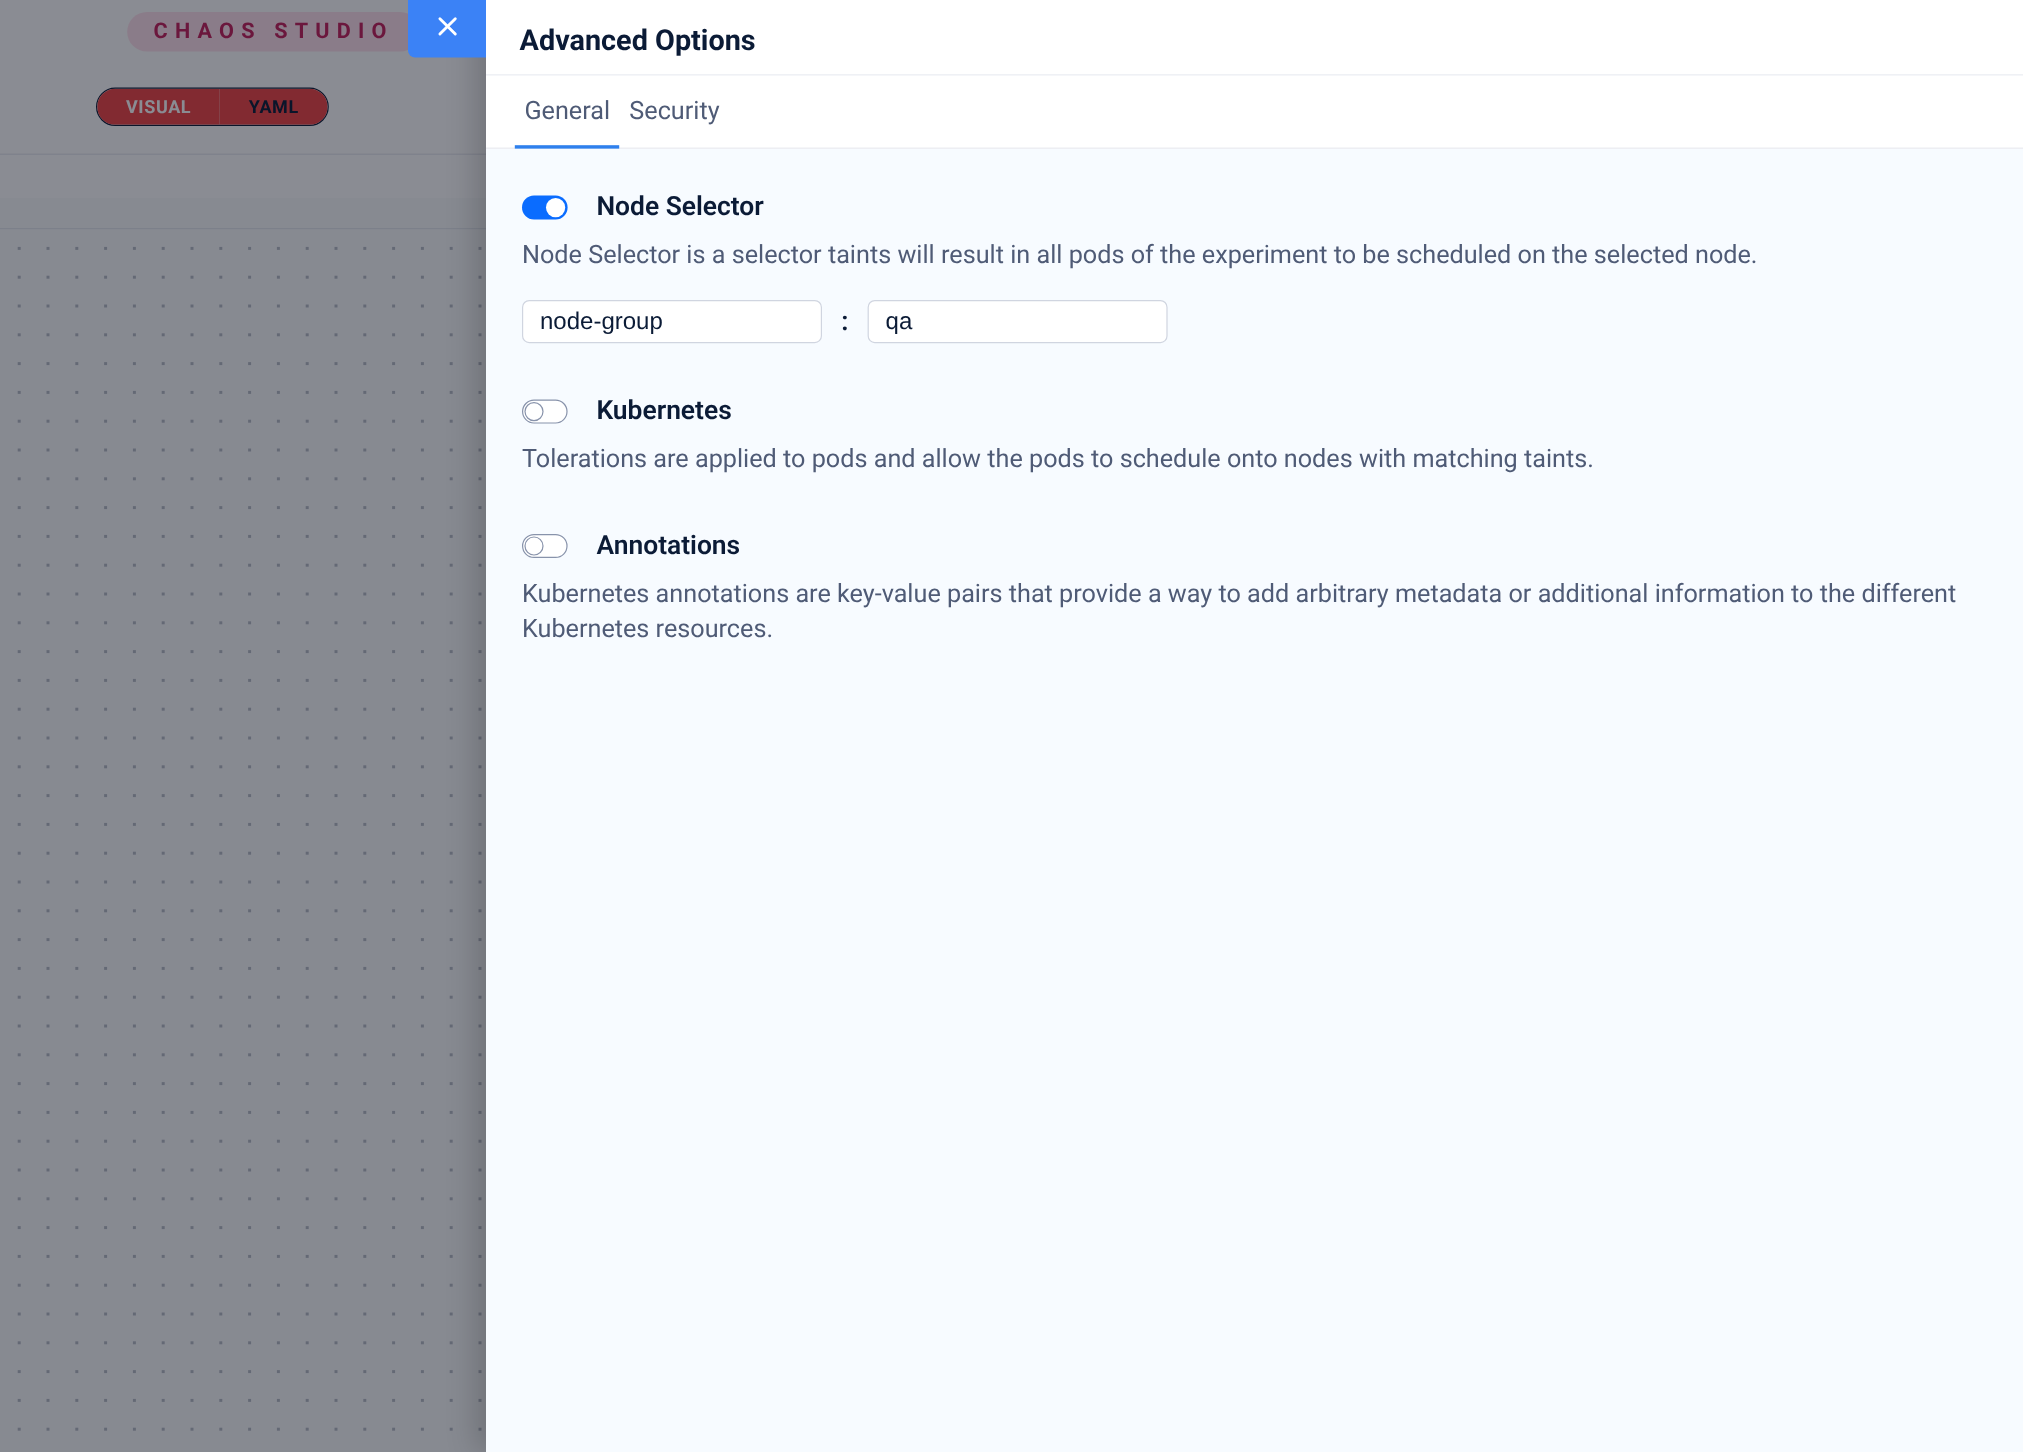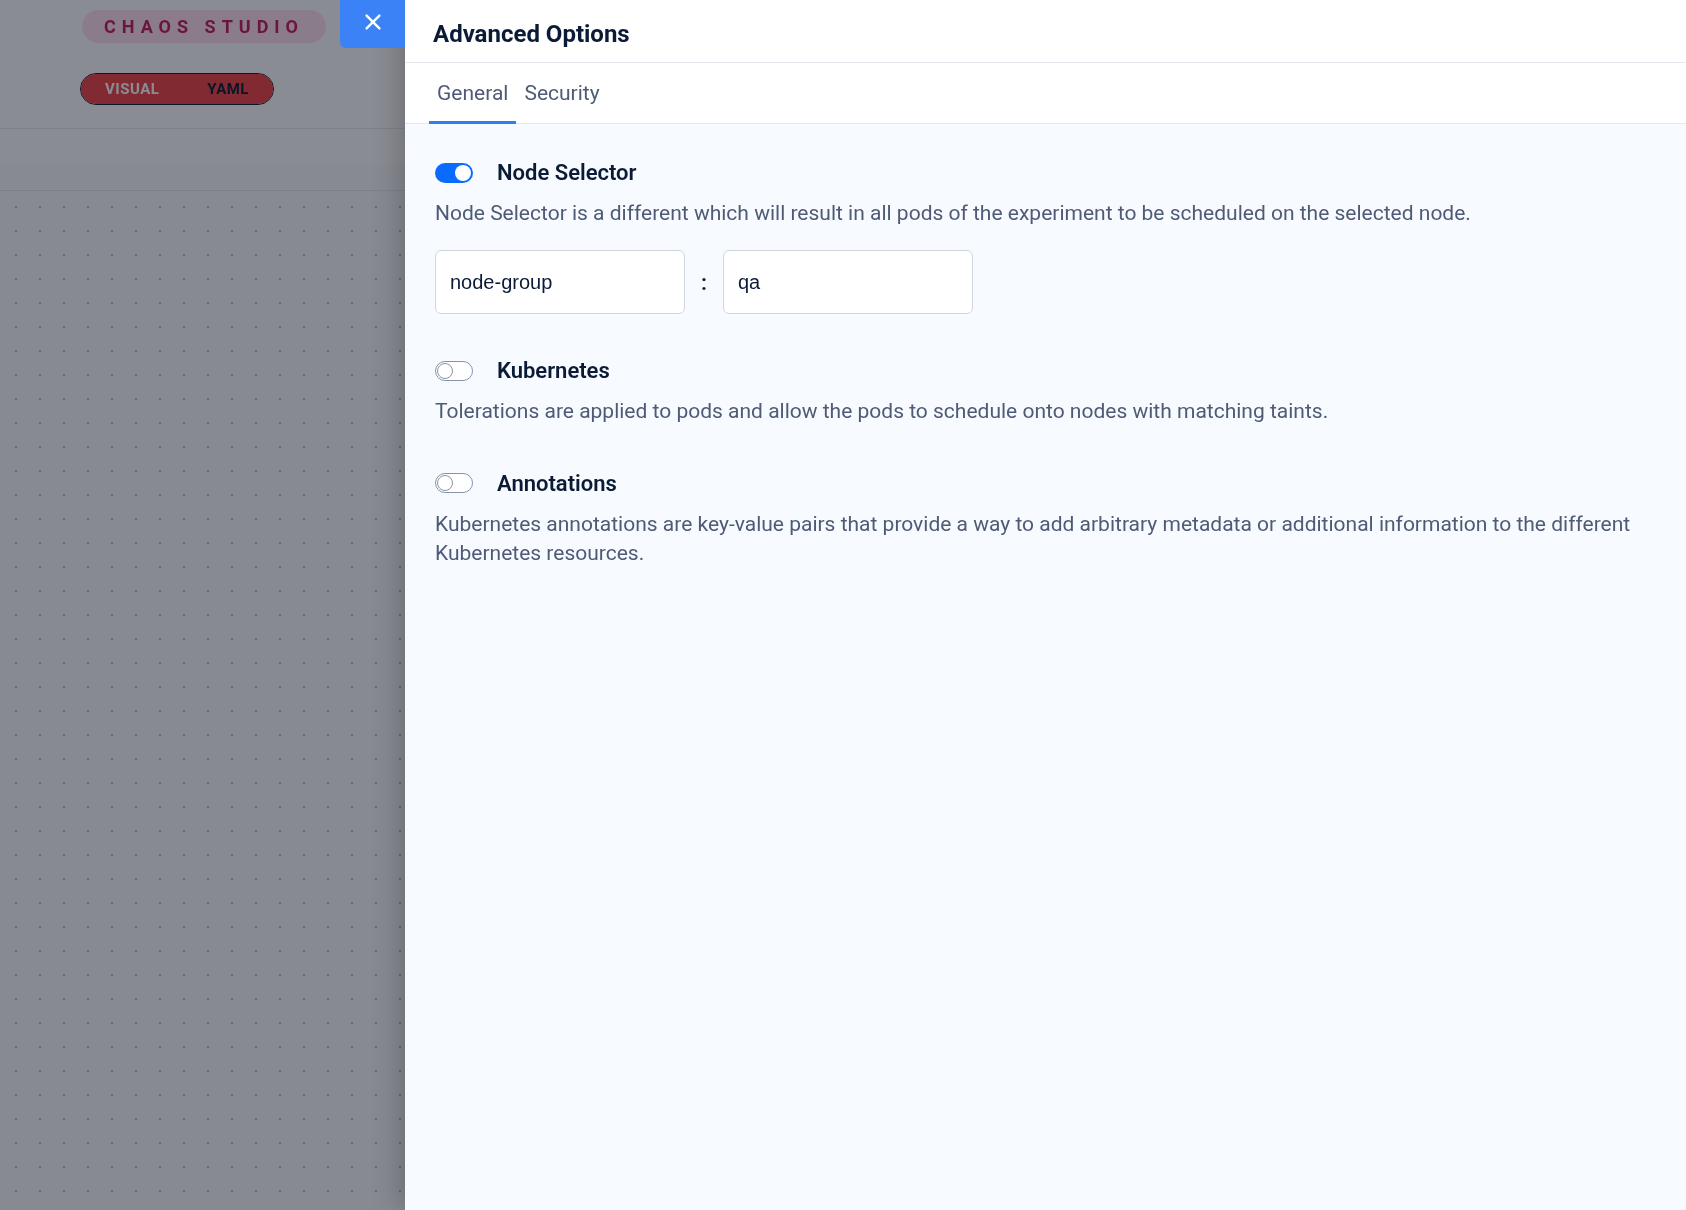--- a/index.html
+++ b/index.html
@@ -23,21 +23,21 @@
   }
   .chaos-pill {
     background: #ffe1eb;
     color: #c41f5a;
     font-weight: 700;
     font-size: 18px;
     letter-spacing: 6px;
     padding: 6px 22px;
     border-radius: 999px;
     position: relative;
-    left: 2px;
+    left: 26px;
   }
   .mode-toggle {
     display: inline-flex;
     border: 1.5px solid #0b1b36;
     border-radius: 999px;
     overflow: hidden;
     height: 32px;
   }
   .mode-toggle .seg {
     display: flex; align-items: center; justify-content: center;
@@ -183,21 +183,21 @@
   }
   .toggle.off .knob {
     left: 1px;
     background: #fff;
     border: 1.5px solid #8893ab;
   }
 
   .kv-row { display: flex; align-items: center; gap: 16px; }
   .kv-row input {
     width: 250px;
-    height: 64px;
+    height: 36px;
     border: 1px solid #d0d5e0;
     border-radius: 6px;
     font-size: 20px;
     padding: 0 14px;
     color: #0b1b36;
     background: #fff;
   }
   .kv-row .colon { font-size: 22px; font-weight: 600; color: #0b1b36; }
 </style>
 </head>
@@ -238,21 +238,21 @@
 
   <div class="content">
 
     <div class="section">
       <div class="sec-head">
         <div class="toggle on">
             <div class="knob"></div>
           </div>
         <div class="sec-title">Node Selector</div>
       </div>
-      <div class="sec-desc">Node Selector is a different which will result in all pods of the experiment to be scheduled on the selected node.</div>
+      <div class="sec-desc">Node Selector is a selector taints will result in all pods of the experiment to be scheduled on the selected node.</div>
       <div class="kv-row">
         <input type="text" value="node-group" style="">
         <span class="colon">:</span>
         <input type="text" value="qa" style="">
       </div>
     </div>
 
     <div class="section">
       <div class="sec-head">
         <div class="toggle off">

